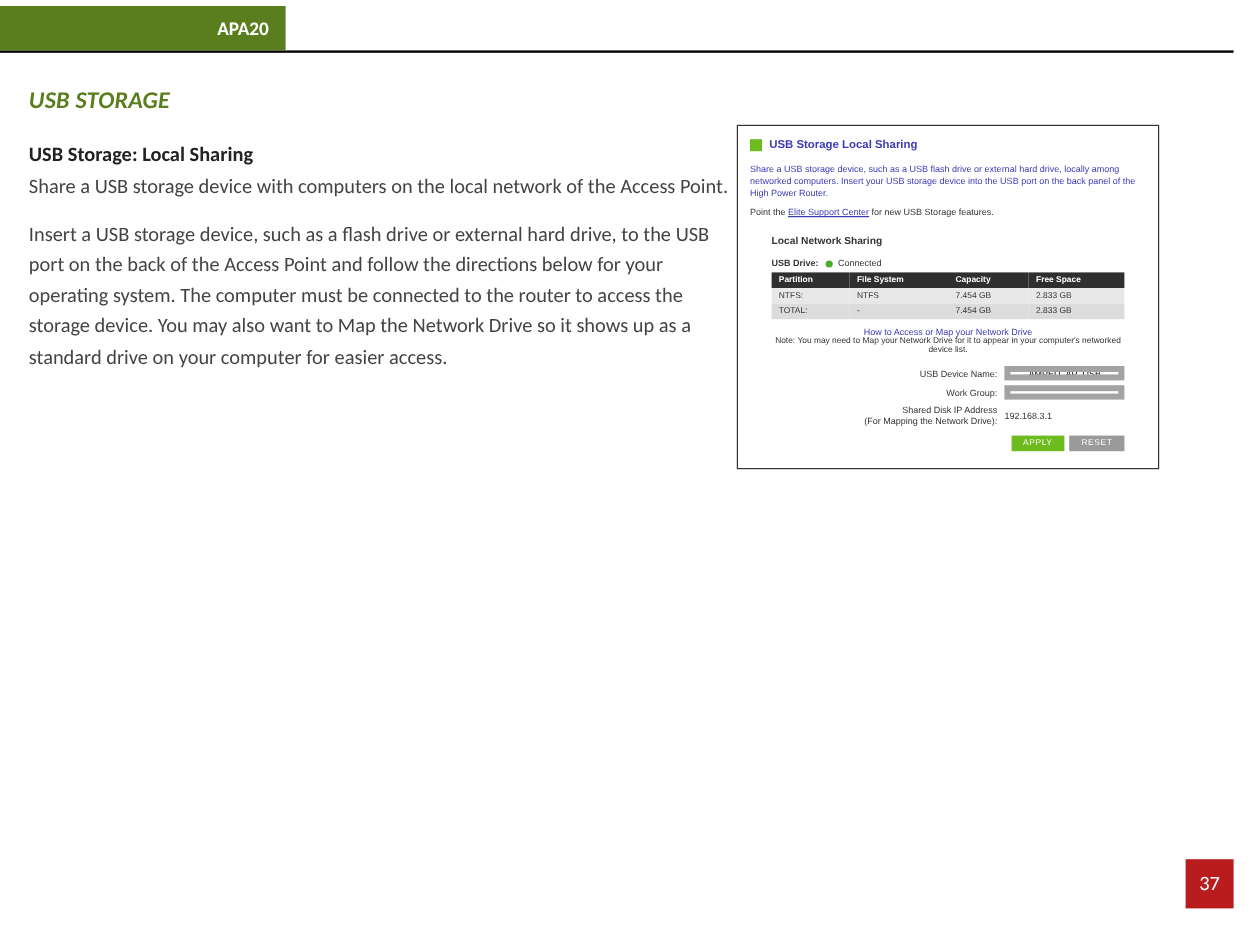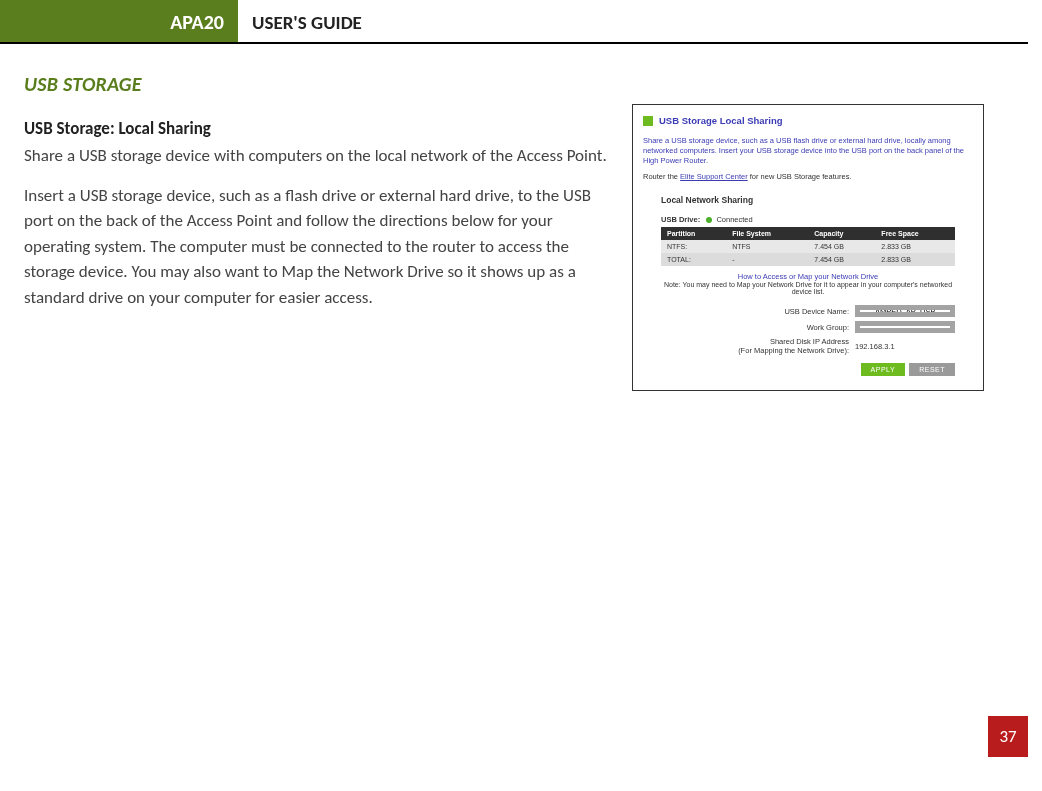--- a/index.html
+++ b/index.html
@@ -18,36 +18,35 @@
     display: flex;
     align-items: flex-end;
     height: 42px;
     border-bottom: 2px solid #000;
     margin: 0 14px 0 0;
   }
   .header-left {
     background: #5a7e1d;
     color: #fff;
     font-weight: bold;
-    font-size: 20px;
+    font-size: 16px;
     padding: 10px 14px 8px 14px;
     min-width: 238px;
     text-align: right;
     box-sizing: border-box;
   }
   .header-title {
     font-weight: bold;
     font-size: 19px;
     padding: 10px 0 8px 14px;
   }
 
   .content {
     padding: 28px 24px 0 24px;
     display: flex;
-    gap: 18px;
   }
   .left {
     flex: 1;
     max-width: 590px;
   }
   .right {
     width: 352px;
   }
 
   .section-title {
@@ -204,40 +203,39 @@
     padding: 10px 8px;
     min-width: 24px;
     text-align: center;
   }
 </style>
 </head>
 <body>
 
 <div class="header">
   <div class="header-left">APA20</div>
-  <div class="header-title">USER'S GUIDE</div>
 </div>
 
 <div class="content">
   <div class="left">
     <div class="section-title">USB STORAGE</div>
     <div class="sub-title">USB Storage: Local Sharing</div>
     <div class="para">Share a USB storage device with computers on the local network of the Access Point.</div>
     <div class="para">Insert a USB storage device, such as a flash drive or external hard drive, to the USB port on the back of the Access Point and follow the directions below for your operating system. The computer must be connected to the router to access the storage device. You may also want to Map the Network Drive so it shows up as a standard drive on your computer for easier access.</div>
   </div>
 
   <div class="right">
     <div class="panel">
       <div class="panel-title-row">
         <div class="green-sq"></div>
         <div class="panel-title">USB Storage Local Sharing</div>
       </div>
       <div class="panel-desc">Share a USB storage device, such as a USB flash drive or external hard drive, locally among networked computers. Insert your USB storage device into the USB port on the back panel of the High Power Router.</div>
       <div class="panel-check">
-        <span>Router the </span><span class="link">Elite Support Center</span><span> for new USB Storage features.</span>
+        <span>Point the </span><span class="link">Elite Support Center</span><span> for new USB Storage features.</span>
       </div>
 
       <div class="lns-wrap">
         <div class="lns-heading">Local Network Sharing</div>
         <div class="usb-row">
           <b>USB Drive:</b>
           <span class="dot-green"></span>
           <span>Connected</span>
         </div>
 

